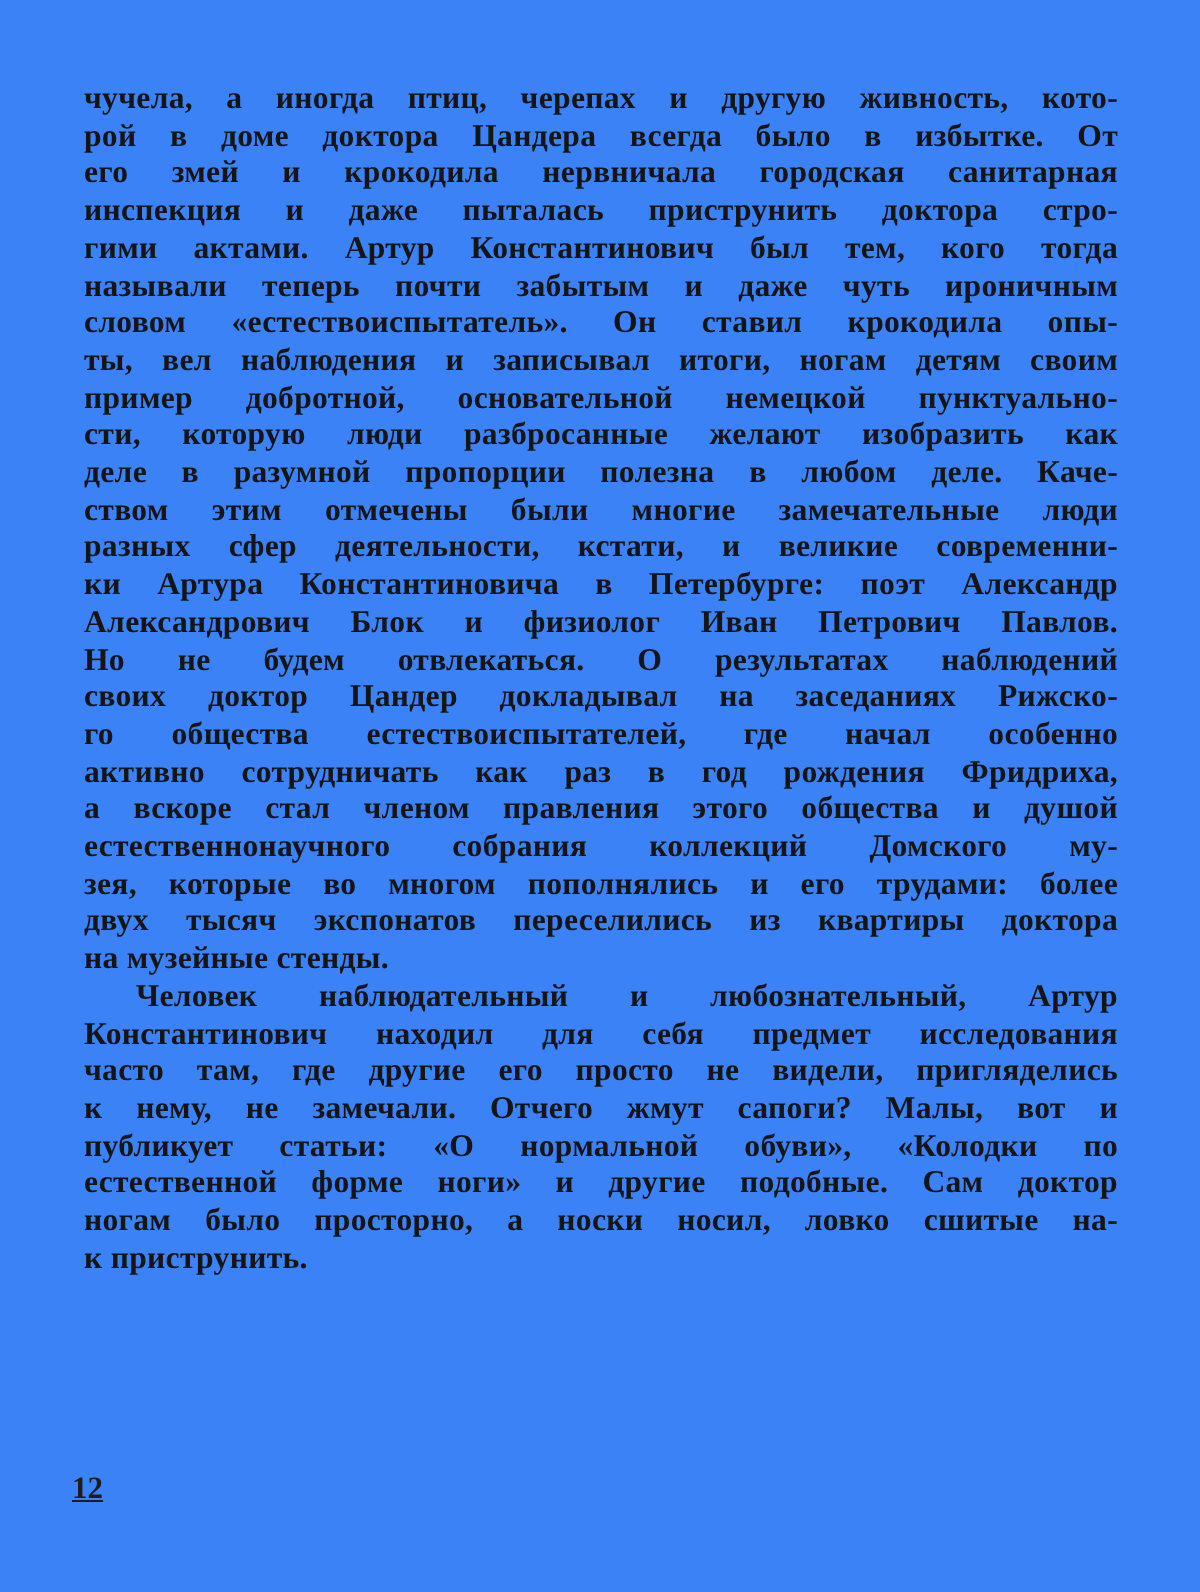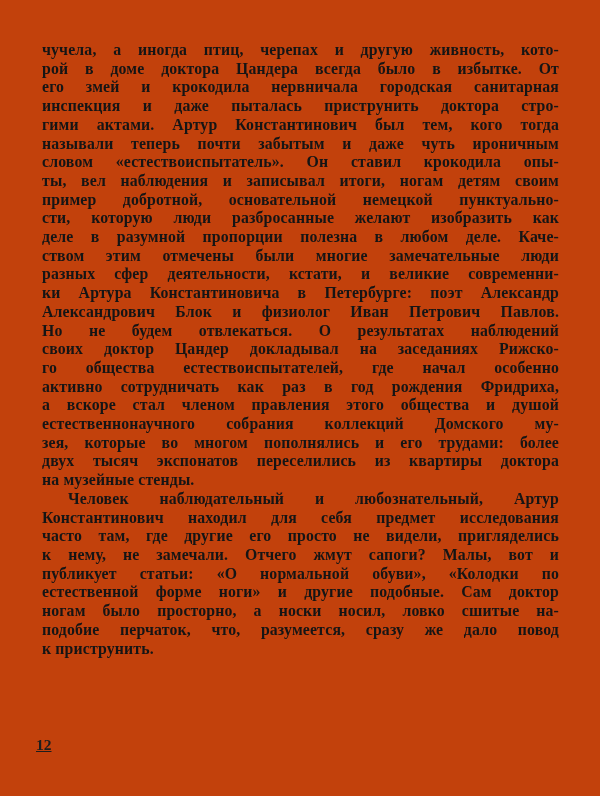--- a/index.html
+++ b/index.html
@@ -9,21 +9,21 @@
   body {
     width: 600px;
     height: 796px;
     background: #ffffff;
     overflow: hidden;
   }
   .page {
     position: relative;
     width: 600px;
     height: 796px;
-    background: #c2410c;
+    background: #3b82f6;
     font-family: "Liberation Serif", "DejaVu Serif", serif;
   }
   .text-block {
     position: absolute;
     left: 42px;
     top: 41px;
     width: 517px;
   }
   .line {
     font-size: 15.8px;
@@ -80,17 +80,16 @@
       <div class="line">зея, которые во многом пополнялись и его трудами: более</div>
       <div class="line">двух тысяч экспонатов переселились из квартиры доктора</div>
       <div class="line last">на музейные стенды.</div>
       <div class="line indent">Человек наблюдательный и любознательный, Артур</div>
       <div class="line">Константинович находил для себя предмет исследования</div>
       <div class="line">часто там, где другие его просто не видели, пригляделись</div>
       <div class="line">к нему, не замечали. Отчего жмут сапоги? Малы, вот и</div>
       <div class="line">публикует статьи: «О нормальной обуви», «Колодки по</div>
       <div class="line">естественной форме ноги» и другие подобные. Сам доктор</div>
       <div class="line">ногам было просторно, а носки носил, ловко сшитые на-</div>
-      <div class="line">подобие перчаток, что, разумеется, сразу же дало повод</div>
       <div class="line last">к приструнить.</div>
     </div>
   <div class="page-number">12</div>
 </div>
 
 </body></html>

